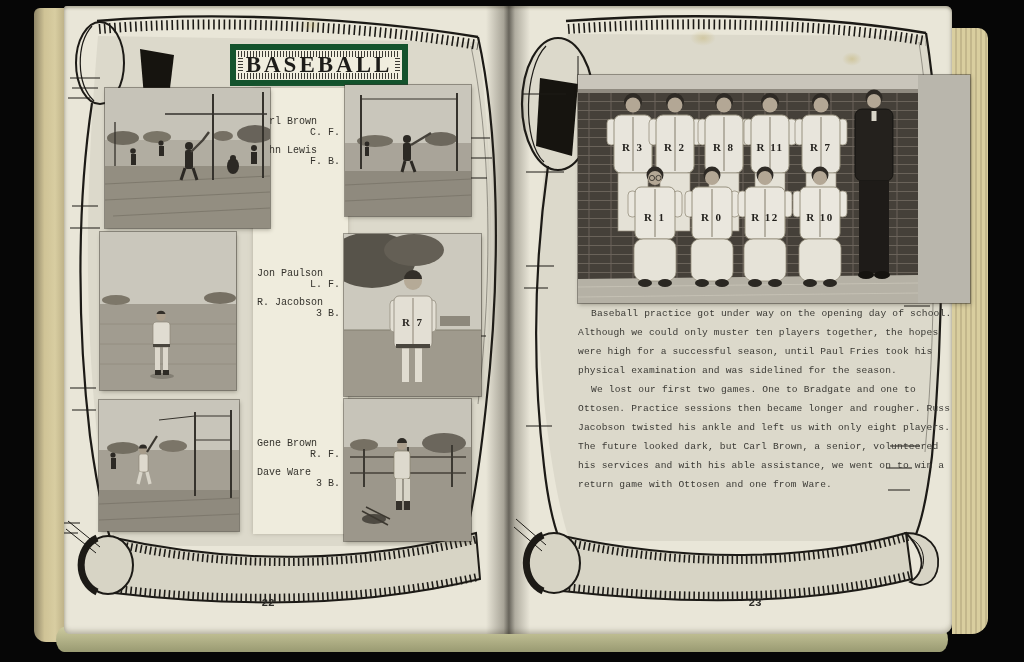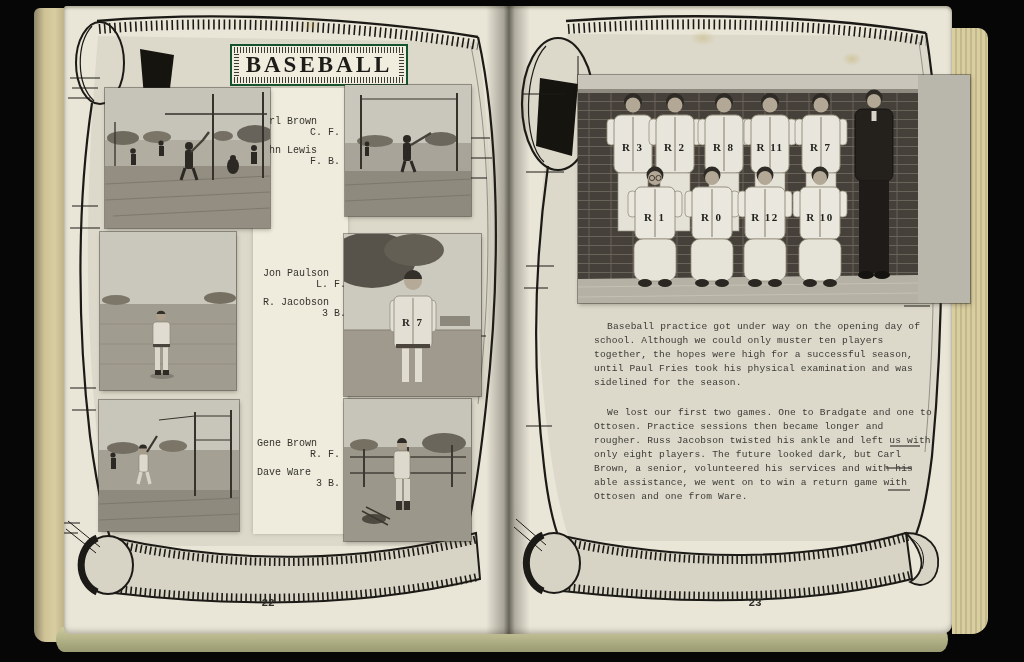--- a/index.html
+++ b/index.html
@@ -18,50 +18,50 @@
     background:#e9e6d8;border-radius:3px 6px 10px 6px;
     box-shadow:inset 0 2px 3px rgba(120,115,95,.5), inset 0 -3px 5px rgba(100,95,75,.35);}
   .gutter{position:absolute;left:486px;top:6px;width:44px;height:628px;
     background:linear-gradient(90deg,rgba(0,0,0,0),rgba(47,42,32,.35) 40%,rgba(22,19,13,.62) 52%,rgba(47,42,32,.3) 66%,rgba(0,0,0,0));}
   svg.scroll{position:absolute;top:6px;width:444px;height:628px;}
   .scroll-left{left:64px;} .scroll-right{left:508px;}
   .stain{position:absolute;border-radius:50%;pointer-events:none;}
 
   
   .title-box{position:absolute;left:230px;top:44px;width:178px;height:42px;
-    background:#f0edde;border:2px solid #14532d;box-sizing:border-box;
+    background:#f0edde;border:6px solid #14532d;box-sizing:border-box;
     display:flex;align-items:center;justify-content:center;}
   .title-box:before,.title-box:after{content:"";position:absolute;left:2px;right:2px;height:6px;
     background:repeating-linear-gradient(90deg,#3c3a34 0 1px,transparent 1px 3px);}
   .title-box:before{top:1px;} .title-box:after{bottom:1px;}
   .title-side{position:absolute;top:8px;bottom:8px;width:5px;
     background:repeating-linear-gradient(#3c3a34 0 1px,transparent 1px 3px);}
   .title-side.l{left:2px;} .title-side.r{right:2px;}
   .title-text{font-family:"Liberation Serif","DejaVu Serif",serif;font-size:23px;
     letter-spacing:3px;color:#1d1c19;font-weight:600;}
 
   
   .label-strip{position:absolute;left:253px;top:88px;width:95px;height:446px;background:#efecdd;
     box-shadow:0 0 4px rgba(140,135,115,.5);}
   .roster-group{position:absolute;left:0;width:95px;}
-  .g1{top:28px;} .g2{top:180px;margin-left:6px;} .g3{top:350px;}
+  .g1{top:28px;} .g2{top:180px;} .g3{top:350px;}
   .entry{margin-bottom:7px;}
   .nm{font-family:"Liberation Mono","DejaVu Sans Mono",monospace;font-size:10px;
     color:#34322c;padding-left:4px;white-space:nowrap;}
   .pos{font-family:"Liberation Mono","DejaVu Sans Mono",monospace;font-size:10px;
     color:#34322c;text-align:right;padding-right:8px;}
 
   
   .photo{position:absolute;background:#b9b6ac;box-shadow:0 0 0 1px rgba(55,52,44,.45),1px 2px 4px rgba(60,56,44,.35);}
   .photo svg{display:block;}
 
   
   .copy{position:absolute;left:578px;top:304px;width:374px;}
   .typed{font-family:"Liberation Mono","DejaVu Sans Mono",monospace;font-size:9.6px;
-    line-height:14px;color:#3b3a35;margin:16px;text-indent:13px;letter-spacing:.15px;}
+    line-height:19px;color:#3b3a35;margin:0;text-indent:13px;letter-spacing:.15px;}
 
   .pagenum{position:absolute;font-family:"Liberation Mono","DejaVu Sans Mono",monospace;
     font-size:11px;font-weight:bold;color:#2c2b27;width:40px;text-align:center;}
   .pn-left{left:248px;top:597px;} .pn-right{left:735px;top:597px;}
 
   .ink{stroke:#1c1a16;fill:none;}
 </style>
 </head>
 <body>
 

